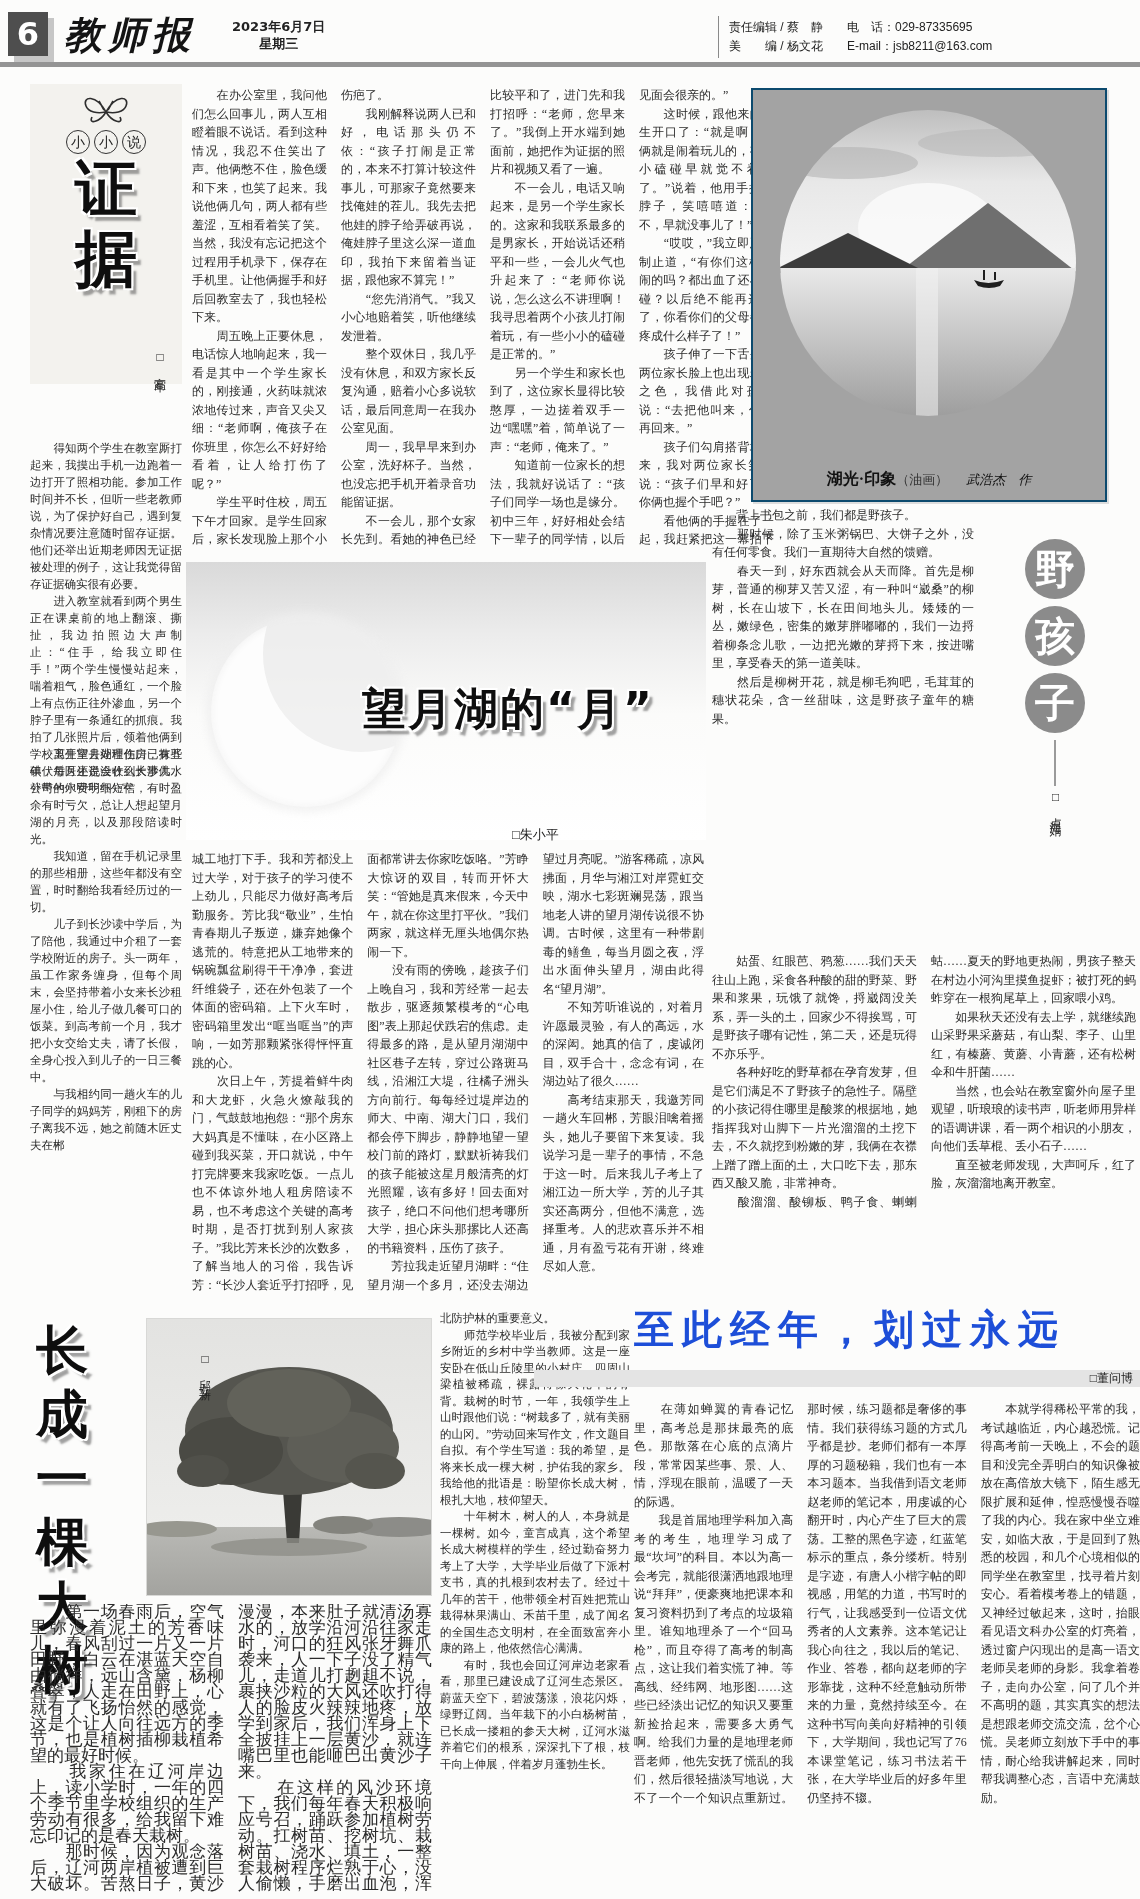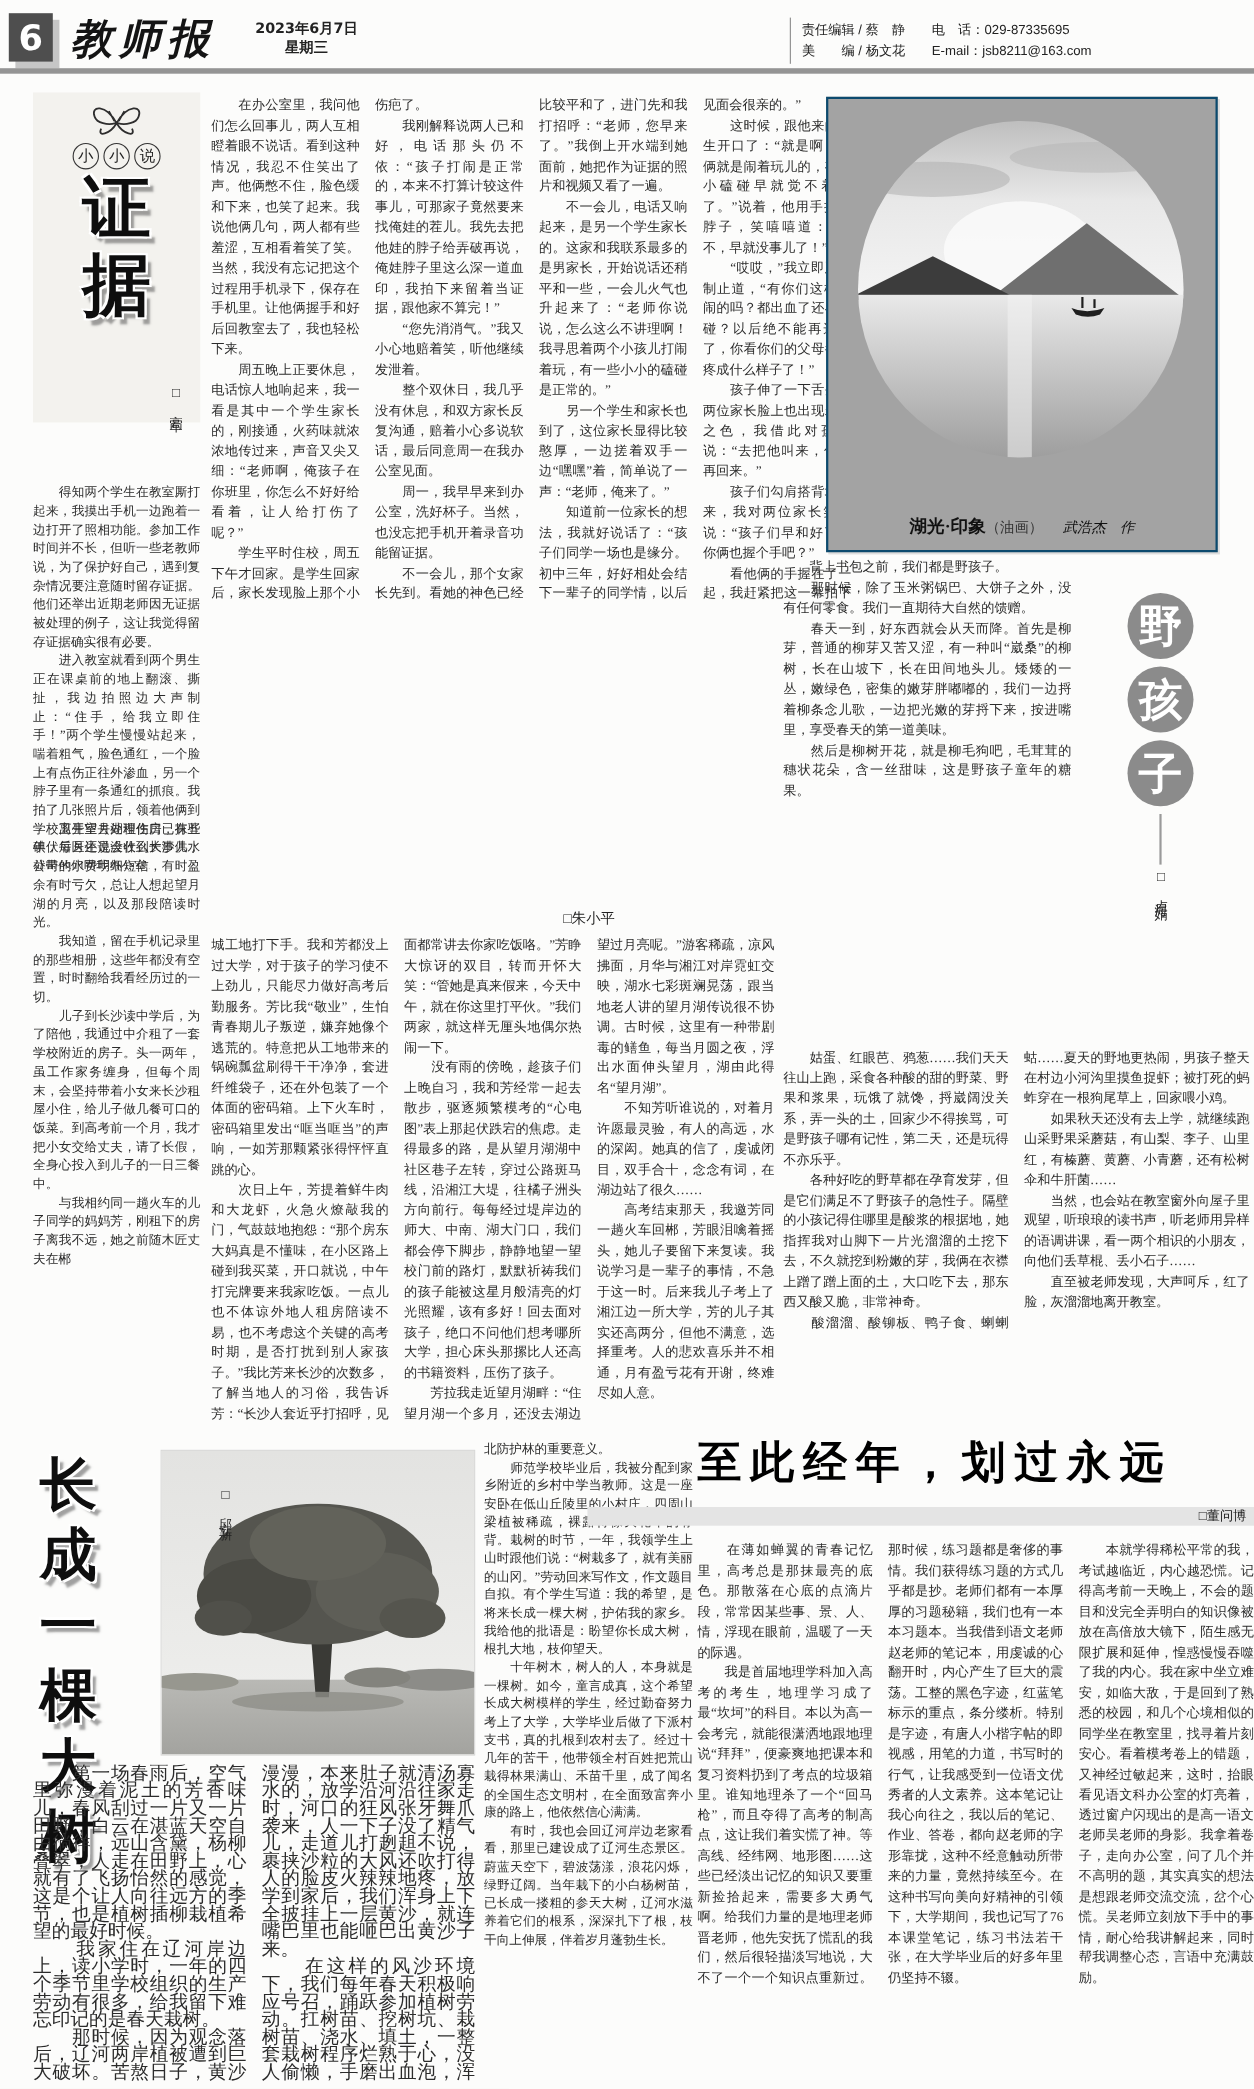--- a/index.html
+++ b/index.html
@@ -53,21 +53,21 @@
   .wy-title{position:absolute;left:176px;top:118px;font-size:44px;letter-spacing:2px;}
   .wy-byline{left:512px;top:826px;font-size:13px;color:#222;}
   
   .yh-circle{width:60px;height:60px;border-radius:50%;background:#8b8b8b;color:#fff;
              font-size:40px;font-weight:bold;display:flex;align-items:center;justify-content:center;
              font-family:"DejaVu Sans",sans-serif;margin:7px auto;}
   .yh-line{width:2px;height:46px;background:#9a9a9a;margin:4px auto;}
   
   .cc-char{font-size:52px;line-height:64px;}
   .zc-title{left:560px;top:1302px;width:580px;text-align:center;font-size:40px;font-weight:900;
-            letter-spacing:8px;color:#000000;font-family:"DejaVu Serif",serif;}
+            letter-spacing:8px;color:#1d4ed8;font-family:"DejaVu Serif",serif;}
   .zc-bar{left:534px;top:1370px;width:607px;height:17px;background:#e4e4e4;
           display:flex;justify-content:flex-end;align-items:center;padding-right:8px;box-sizing:border-box;}
   .zc-byline{font-size:12px;color:#222;}
   .photo-frame{border:1px solid #d8d8d6;}
 </style>
 </head>
 <body>
 
 <div class="page">
 
@@ -146,20 +146,39 @@
         <path d="M196 172 q14 6 30 0 l-4 6 q-11 4 -22 0 Z" fill="#1f1f1f"></path>
         <rect x="205" y="162" width="2" height="10" fill="#1f1f1f"></rect>
         <rect x="216" y="164" width="2" height="8" fill="#1f1f1f"></rect>
       </g>
     </svg>
     <div class="paint-caption">
       <span class="cap-t">湖光·印象</span><span class="cap-m">（油画）</span><span class="cap-a">武浩杰　作</span>
     </div>
   </div>
 
+  <div class="abs moon-strip">
+    <svg class="abs" style="left:-30px;top:20px;" width="300" height="258" viewBox="0 0 300 258">
+      <defs>
+        <mask id="cres">
+          <rect x="0" y="0" width="300" height="258" fill="#000"></rect>
+          <circle cx="150" cy="130" r="95" fill="#fff"></circle>
+          <circle cx="205" cy="72" r="98" fill="#000"></circle>
+        </mask>
+        <filter id="soft">
+            <feGaussianBlur stdDeviation="4"></feGaussianBlur>
+          </filter>
+      </defs>
+      <circle cx="150" cy="130" r="100" fill="#efefef" filter="url(#soft)" opacity="0.8"></circle>
+      <g mask="url(#cres)" filter="url(#soft)">
+        <circle cx="150" cy="130" r="95" fill="#fdfdfd"></circle>
+      </g>
+    </svg>
+    <div class="wy-title outline-head">望月湖的“月”</div>
+  </div>
   <div class="abs wy-byline">□朱小平</div>
   <div class="abs btxt small" style="left:30px;top:746px;width:152px;height:556px;">　　离开望月湖租住房已有五年，每月还是会收到长沙供水公司的水费明细短信，有时盈余有时亏欠，总让人想起望月湖的月亮，以及那段陪读时光。
 　　我知道，留在手机记录里的那些相册，这些年都没有空置，时时翻给我看经历过的一切。
 　　儿子到长沙读中学后，为了陪他，我通过中介租了一套学校附近的房子。头一两年，虽工作家务缠身，但每个周末，会坚持带着小女来长沙租屋小住，给儿子做几餐可口的饭菜。到高考前一个月，我才把小女交给丈夫，请了长假，全身心投入到儿子的一日三餐中。
 　　与我相约同一趟火车的儿子同学的妈妈芳，刚租下的房子离我不远，她之前随木匠丈夫在郴</div>
   <div class="abs btxt cols3" style="left:192px;top:850px;width:512px;height:452px;">城工地打下手。我和芳都没上过大学，对于孩子的学习使不上劲儿，只能尽力做好高考后勤服务。芳比我“敬业”，生怕青春期儿子叛逆，嫌弃她像个逃荒的。特意把从工地带来的锅碗瓢盆刷得干干净净，套进纤维袋子，还在外包装了一个体面的密码箱。上下火车时，密码箱里发出“哐当哐当”的声响，一如芳那颗紧张得怦怦直跳的心。
 　　次日上午，芳提着鲜牛肉和大龙虾，火急火燎敲我的门，气鼓鼓地抱怨：“那个房东大妈真是不懂味，在小区路上碰到我买菜，开口就说，中午打完牌要来我家吃饭。一点儿也不体谅外地人租房陪读不易，也不考虑这个关键的高考时期，是否打扰到别人家孩子。”我比芳来长沙的次数多，了解当地人的习俗，我告诉芳：“长沙人套近乎打招呼，见面都常讲去你家吃饭咯。”芳睁大惊讶的双目，转而开怀大笑：“管她是真来假来，今天中午，就在你这里打平伙。”我们两家，就这样无厘头地偶尔热闹一下。
 　　没有雨的傍晚，趁孩子们上晚自习，我和芳经常一起去散步，驱逐频繁模考的“心电图”表上那起伏跌宕的焦虑。走得最多的路，是从望月湖湖中社区巷子左转，穿过公路斑马线，沿湘江大堤，往橘子洲头方向前行。每每经过堤岸边的师大、中南、湖大门口，我们都会停下脚步，静静地望一望校门前的路灯，默默祈祷我们的孩子能被这星月般清亮的灯光照耀，该有多好！回去面对孩子，绝口不问他们想考哪所大学，担心床头那摞比人还高的书籍资料，压伤了孩子。
 　　芳拉我走近望月湖畔：“住望月湖一个多月，还没去湖边望过月亮呢。”游客稀疏，凉风拂面，月华与湘江对岸霓虹交映，湖水七彩斑斓晃荡，跟当地老人讲的望月湖传说很不协调。古时候，这里有一种带剧毒的鳝鱼，每当月圆之夜，浮出水面伸头望月，湖由此得名“望月湖”。
 　　不知芳听谁说的，对着月许愿最灵验，有人的高远，水的深闳。她真的信了，虔诚闭目，双手合十，念念有词，在湖边站了很久……

